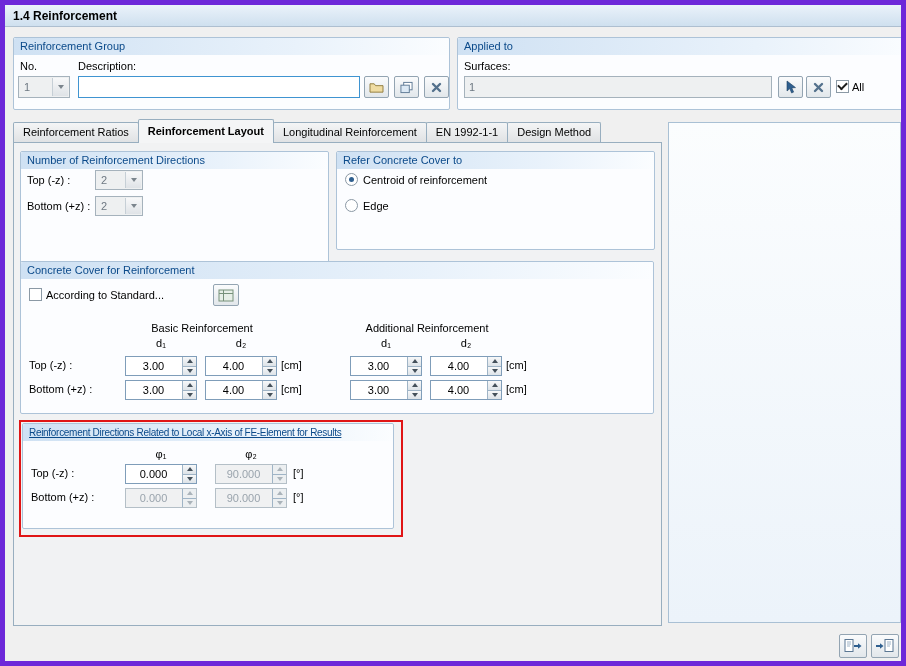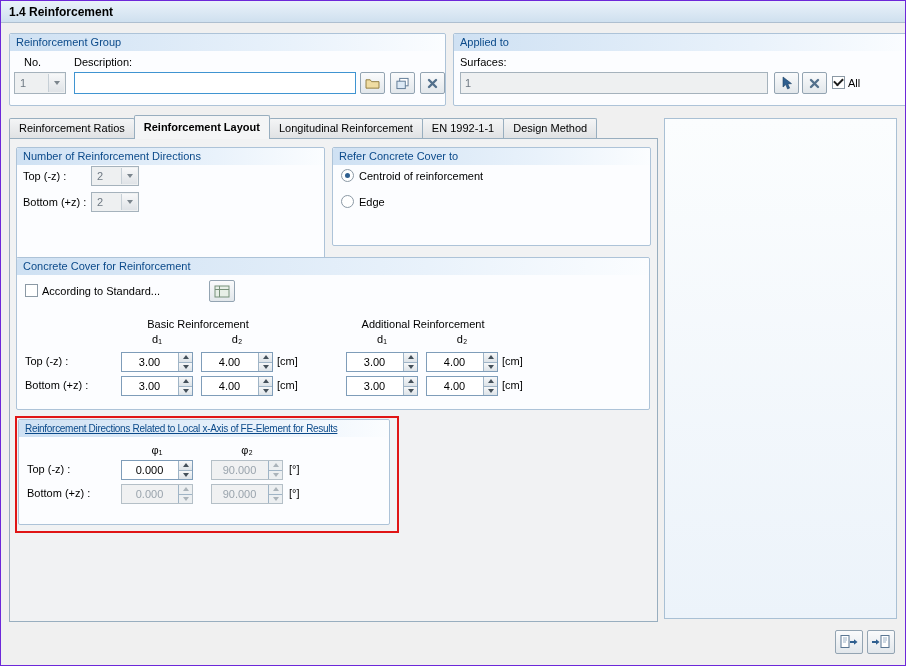--- a/index.html
+++ b/index.html
@@ -1,18 +1,18 @@
 <!DOCTYPE html>
 <html><head>
 <meta charset="utf-8">
 <style>
   html,body { margin:0; padding:0; background:#d8d8d8; }
   body { font-family:"Liberation Sans", sans-serif; font-size:11px; color:#000; }
   .window { position:relative; width:906px; height:666px; background:#f0f0f0;
-            border:1px solid #6d28d9; box-sizing:border-box; overflow:hidden; }
+            border:5px solid #6d28d9; box-sizing:border-box; overflow:hidden; }
   .titlebar { position:absolute; left:0; top:0; right:0; height:22px;
               background:linear-gradient(#eaf2fa,#cfe0ef); border-bottom:1px solid #aebfd0;
               display:flex; align-items:center; padding-left:8px; font-weight:bold; font-size:12px; box-sizing:border-box;}
   .grp { position:absolute; border:1px solid #adc3d8; background:#fcfdff; border-radius:2px; box-sizing:border-box; }
   .grp-h { position:absolute; left:0; top:0; right:0; height:17px; line-height:17px; padding:0 6px;
            background:linear-gradient(90deg,#cfe1f3,#e9f2fb 65%,#fbfdff); color:#0b4a8a;
            white-space:nowrap; overflow:hidden; border-radius:2px 2px 0 0; box-sizing:border-box;}
   .grp-h.small { font-size:10px; letter-spacing:-0.3px;text-decoration:underline; }
   .lbl { position:absolute; white-space:nowrap; line-height:13px; }
   .hdr { position:absolute; text-align:center; white-space:nowrap; line-height:13px; }
@@ -70,21 +70,21 @@
 <body>
 
 <div class="window">
 
   <div class="titlebar">
     <span>1.4 Reinforcement</span>
   </div>
 
   <div class="grp" style="left:8px; top:32px; width:437px; height:73px;">
     <div class="grp-h">Reinforcement Group</div>
-    <div class="lbl" style="left:14px; top:22px;">No.</div>
+    <div class="lbl" style="left:6px; top:22px;">No.</div>
     <div class="lbl" style="left:64px; top:22px;">Description:</div>
     <div class="combo" style="left:4px; top:38px; width:52px; height:22px;">
       <span class="cv">1</span>
       <span class="carr">
           <span class="tri-dn"></span>
         </span>
     </div>
     <input class="fld desc" style="left: 64px; top: 38px; width: 282px; height: 22px;" value="">
     <div class="ibtn" style="left:350px; top:38px; width:25px; height:22px;">
       <span class="ic">

